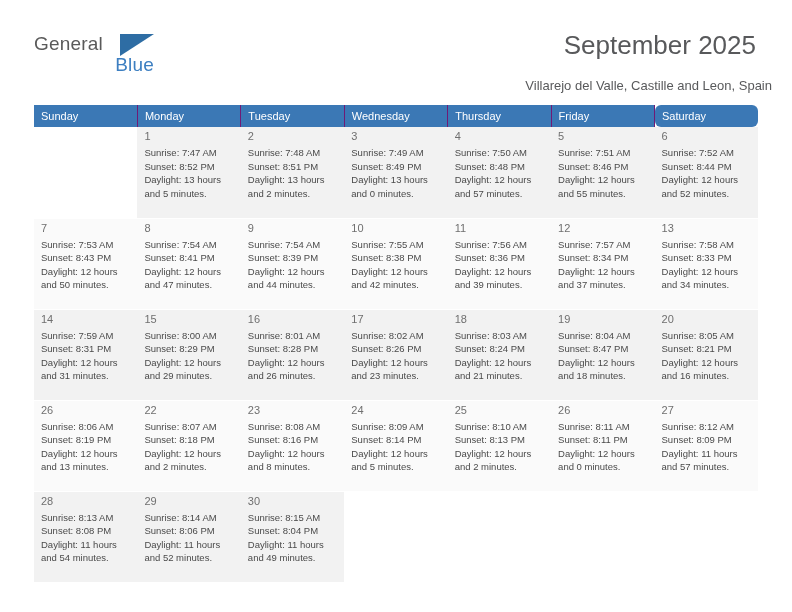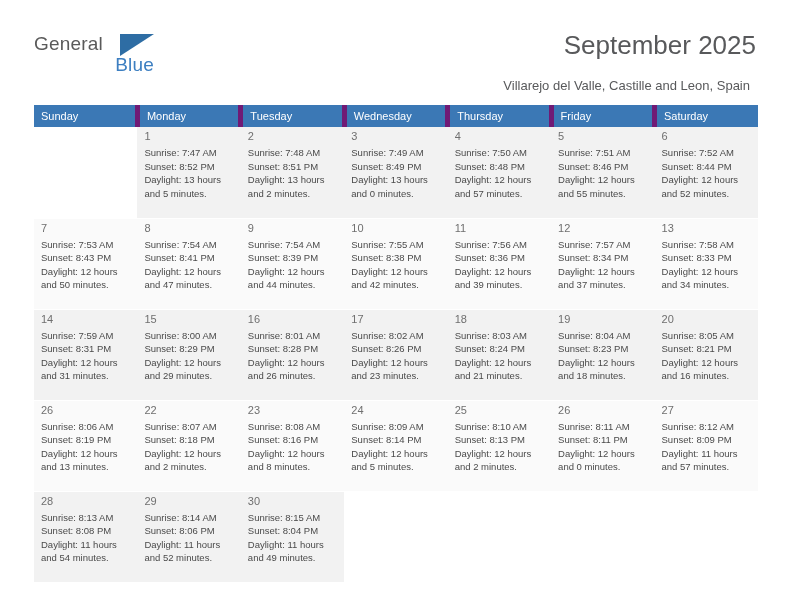--- a/index.html
+++ b/index.html
@@ -58,21 +58,21 @@
     position: absolute;
     right: 36px;
     top: 30px;
     font-size: 26px;
     color: #58595b;
     font-weight: normal;
     text-align: right;
   }
   .subtitle {
     position: absolute;
-    right: 42px;
+    right: 20px;
     top: 78px;
     font-size: 13px;
     color: #58595b;
     text-align: center;
   }
   
   .calendar {
     position: absolute;
     left: 34px;
     top: 105px;
@@ -81,23 +81,23 @@
     table-layout: fixed;
   }
   .calendar th {
     background: #3b78b5;
     color: #ffffff;
     font-size: 11px;
     font-weight: normal;
     text-align: left;
     padding: 5px 0 5px 7px;
     height: 21px;
-    border-right: 5px solid #701a75;
-  }
-  .calendar th:last-child { border-right: none; }
+    border-right: 1px solid #701a75;
+  }
+  .calendar th:last-child { border-right: none; border-radius: 6px; }
   .calendar td {
     vertical-align: top;
     height: 91px;
     padding: 3px 5px 3px 7px;
     font-size: 9.5px;
     color: #4a4a4a;
     line-height: 13.5px;
     border-bottom: 1px solid #ffffff;
   }
   .wk-even td { background: #f2f2f2; }
@@ -305,21 +305,21 @@
               <div>Sunrise: 8:03 AM</div>
               <div>Sunset: 8:24 PM</div>
               <div>Daylight: 12 hours</div>
               <div>and 21 minutes.</div>
             </div>
           </td>
           <td>
             <span class="daynum">19</span>
             <div class="info">
               <div>Sunrise: 8:04 AM</div>
-              <div>Sunset: 8:23 PM</div>
+              <div>Sunset: 8:47 PM</div>
               <div>Daylight: 12 hours</div>
               <div>and 18 minutes.</div>
             </div>
           </td>
           <td>
             <span class="daynum">20</span>
             <div class="info">
               <div>Sunrise: 8:05 AM</div>
               <div>Sunset: 8:21 PM</div>
               <div>Daylight: 12 hours</div>

